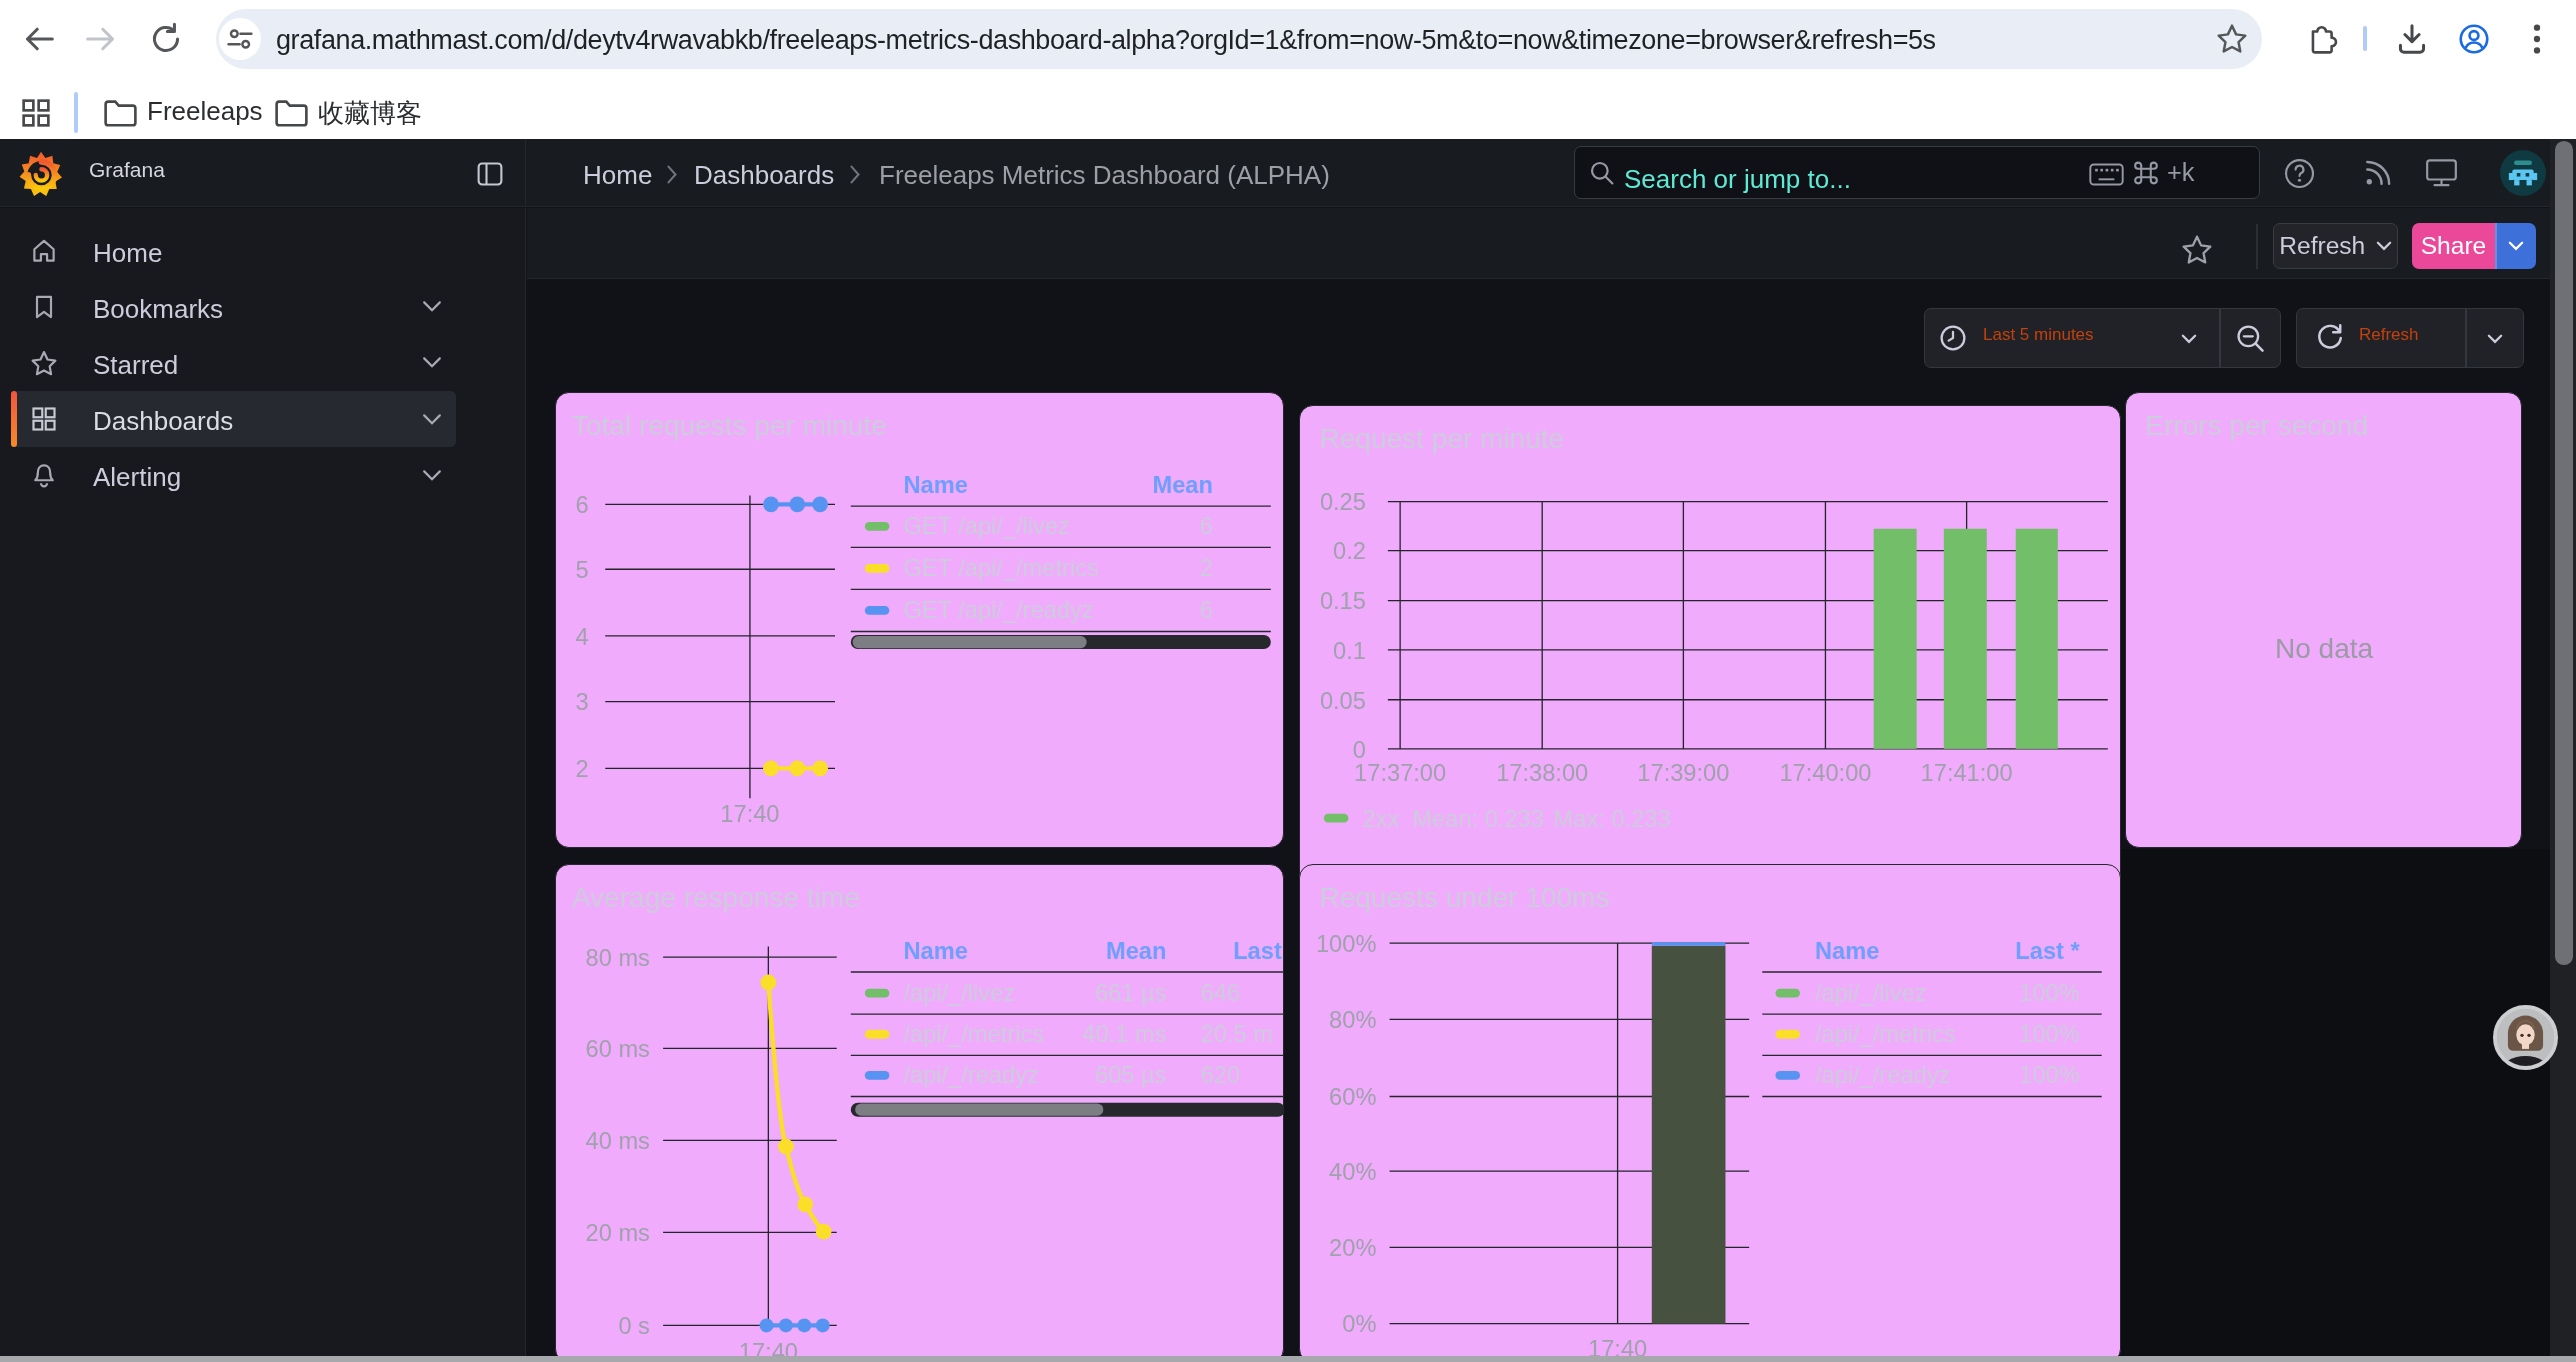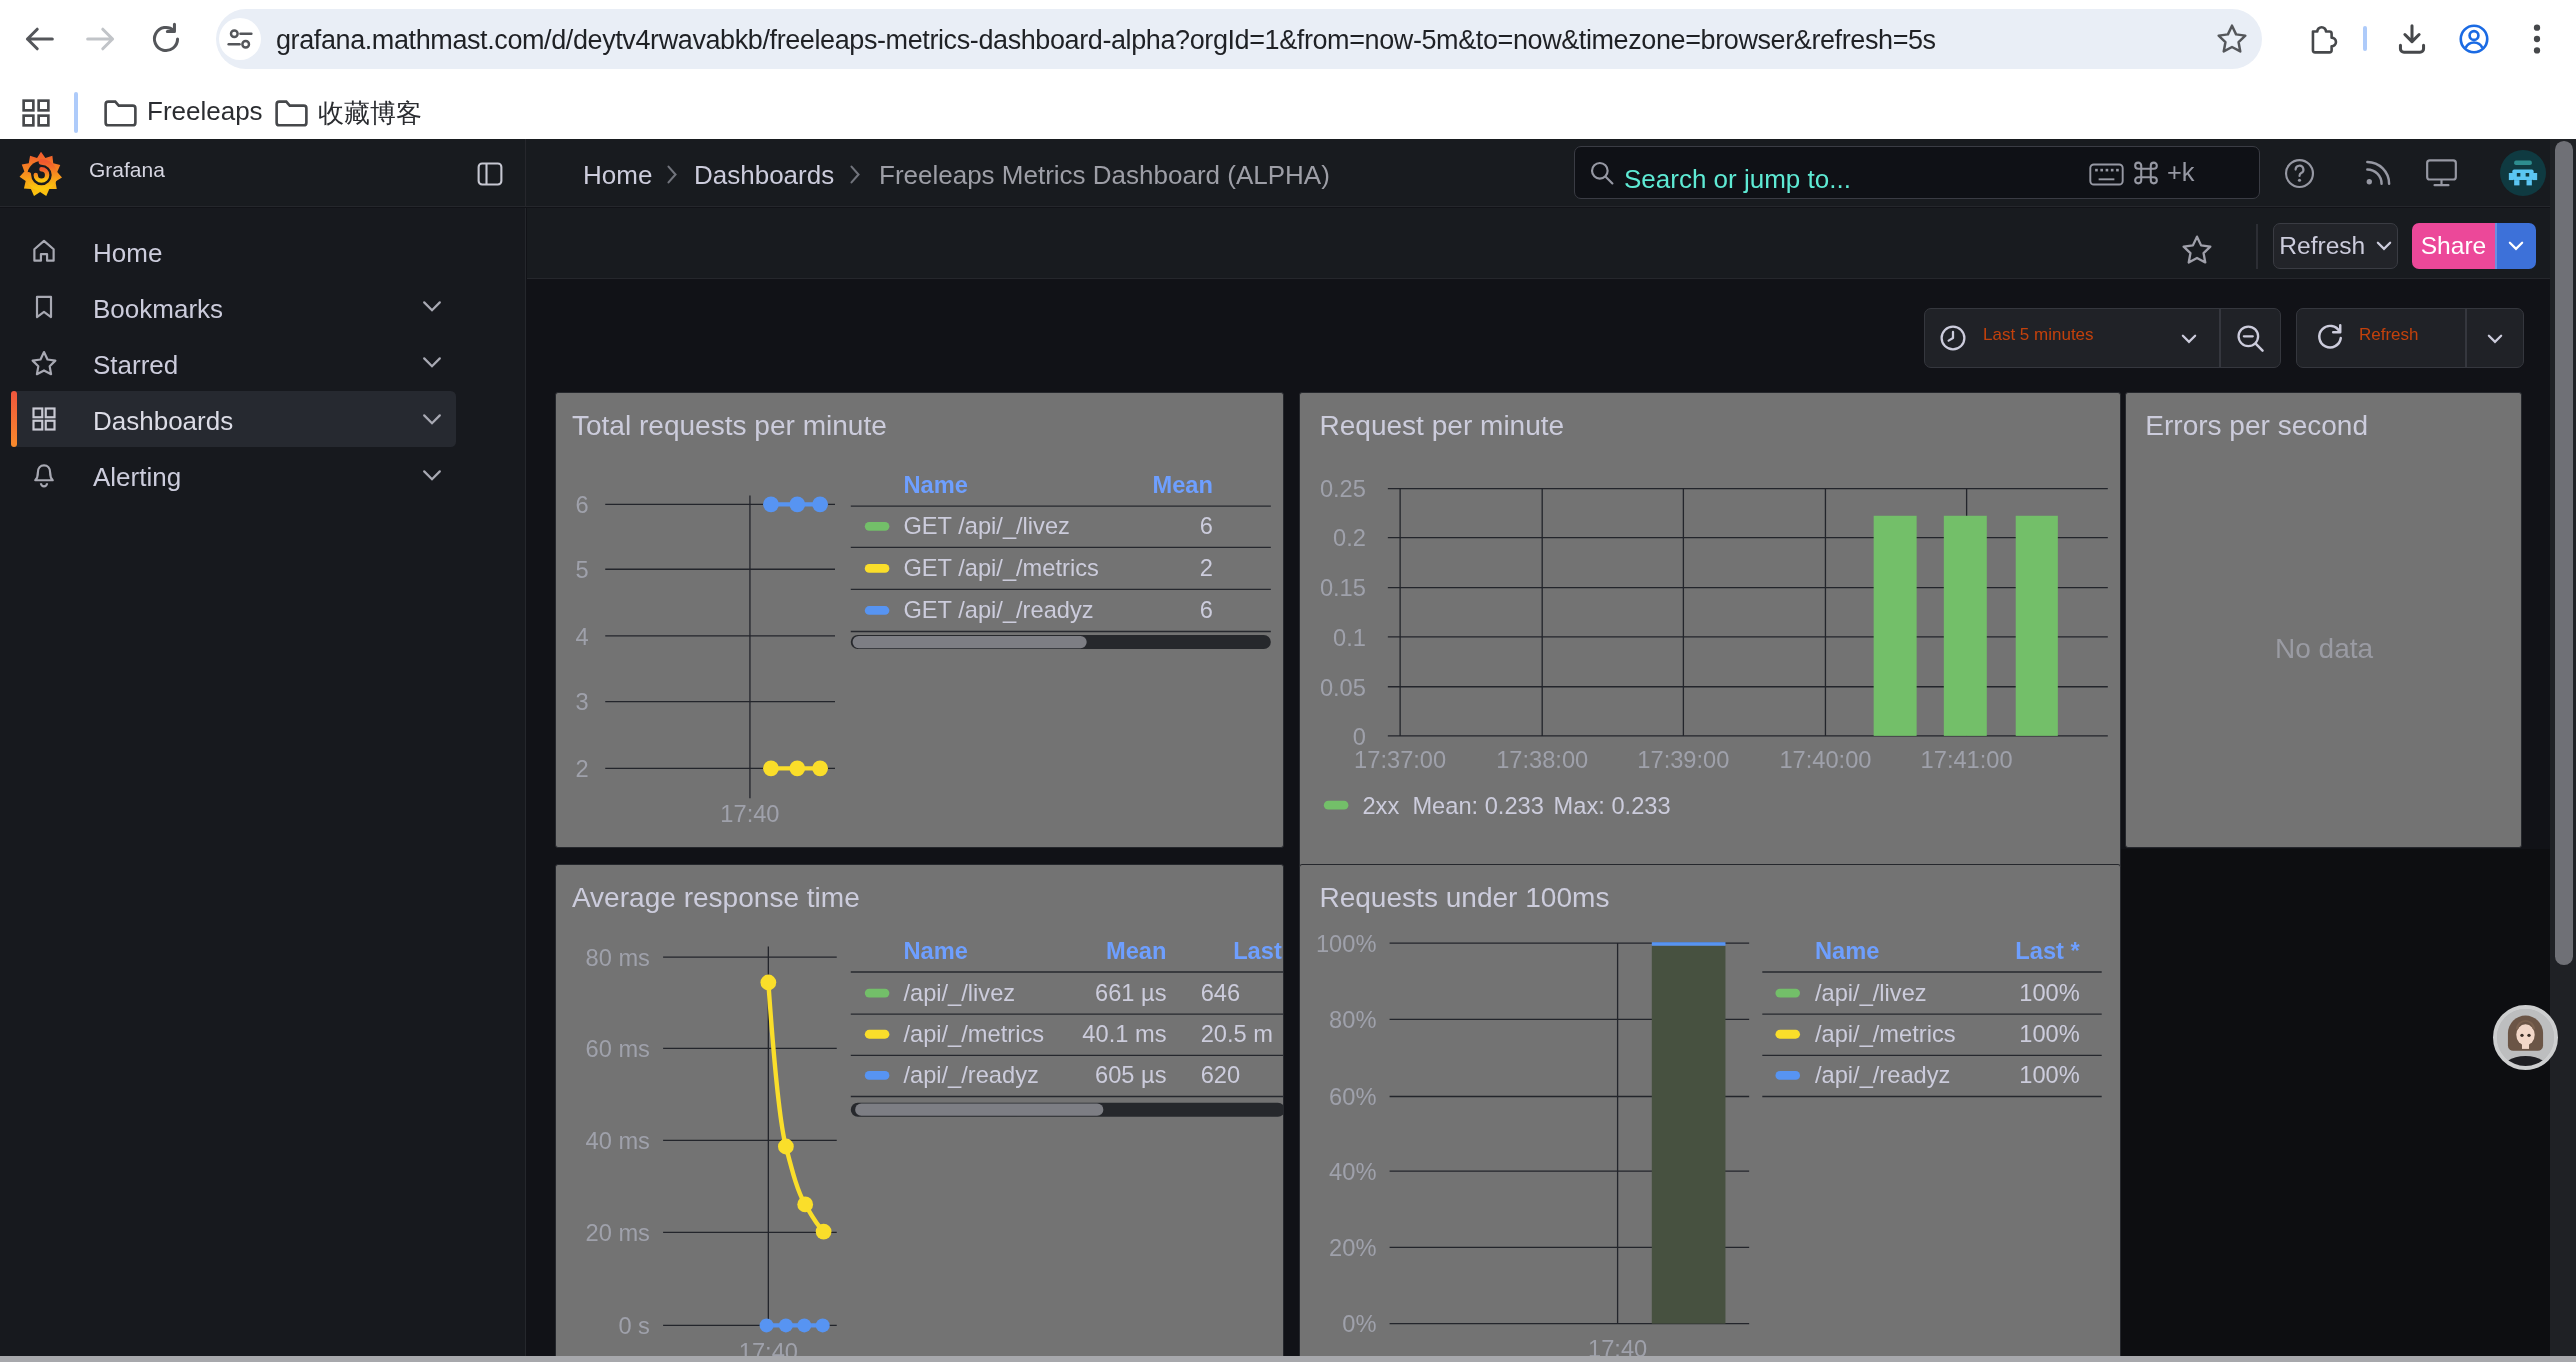--- a/index.html
+++ b/index.html
@@ -27,21 +27,21 @@
 
 #exportbtn{position:absolute;left:2273px;top:84px;width:125px;height:46px;background:#222429;border:0.9px solid #3a3c43;border-radius:7px;display:flex;align-items:center;justify-content:center;gap:10.5px;font-size:24.6px;color:#ccccdc}
 #sharebtn{position:absolute;left:2412px;top:84px;width:83px;height:46px;background:#ec4899;border-radius:7px 0 0 7px;display:flex;align-items:center;justify-content:center;font-size:24.6px;font-weight:500;color:#fff}
 #sharearw{position:absolute;left:2497px;top:84px;width:39px;height:46px;background:#3d71d9;border-radius:0 7px 7px 0}
 #tbsep{position:absolute;left:2256px;top:85px;width:1.8px;height:45px;background:#2c2e34}
 
 .tbtn{position:absolute;background:#202227;border:0.9px solid #35373e;border-radius:7px}
 .tbtxt{position:absolute;font-size:17px;color:#c2410c;white-space:nowrap}
 .tbdiv{position:absolute;width:1.8px;background:#35373e}
 
-.panel{position:absolute;background:#737373;border:0.9px solid #25272c;border-radius:3px;overflow:hidden}
+.panel{position:absolute;background:#f0abfc;border:0.9px solid #25272c;border-radius:14px;overflow:hidden}
 
 #sbtrack{position:absolute;left:2550px;top:0px;width:26px;height:1224px;background:#1f2125}
 #sbthumb{position:absolute;left:2555px;top:1.8px;width:17.5px;height:824px;border-radius:8.8px;background:#6f7076}
 #bottomstrip{position:absolute;left:0;top:1356px;width:2576px;height:7px;background:#a7a8ac}
 #favatar{position:absolute;left:2493px;top:1005px;width:65px;height:65px;border-radius:50%;background:#b7b8ba;border:4.4px solid #cdcecf;overflow:hidden}
 text{font-family:"Liberation Sans",sans-serif}
 .ax{fill:#9fa1ab;font-size:27px}
 .lg{fill:#ccccdc;font-size:27px}
 .lh{fill:#6e9fff;font-size:27px;font-weight:700}
 .ti{fill:#ccccdc;font-size:32px;font-weight:500}
@@ -339,21 +339,21 @@
         <text class="lg" x="396" y="209">GET /api/_/metrics</text>
         <text class="lg" x="396" y="257">GET /api/_/readyz</text>
         <text class="lg" x="749" y="161" text-anchor="end">6</text>
         <text class="lg" x="749" y="209" text-anchor="end">2</text>
         <text class="lg" x="749" y="257" text-anchor="end">6</text>
         <rect x="336" y="276" width="479" height="16" rx="8" fill="#26282c"></rect>
         <rect x="338" y="277" width="267" height="14" rx="7" fill="#7d7e84"></rect>
       </svg>
     </div>
 
-    <div class="panel" style="left:1299px;top:253px;width:822px;height:572px">
+    <div class="panel" style="left:1299px;top:266px;width:822px;height:572px">
       <svg class="svgabs" style="left:0;top:0;overflow:hidden" width="822" height="456" viewBox="0 0 937 520">
         <text class="ti" x="22" y="48">Request per minute</text>
         <g stroke="#23252b" stroke-width="1.5">
           <line x1="100" y1="109" x2="921" y2="109"></line>
             <line x1="100" y1="165" x2="921" y2="165"></line>
           <line x1="100" y1="222" x2="921" y2="222"></line>
             <line x1="100" y1="278" x2="921" y2="278"></line>
           <line x1="100" y1="335" x2="921" y2="335"></line>
             <line x1="100" y1="391" x2="921" y2="391"></line>
           <line x1="114" y1="109" x2="114" y2="391"></line>

